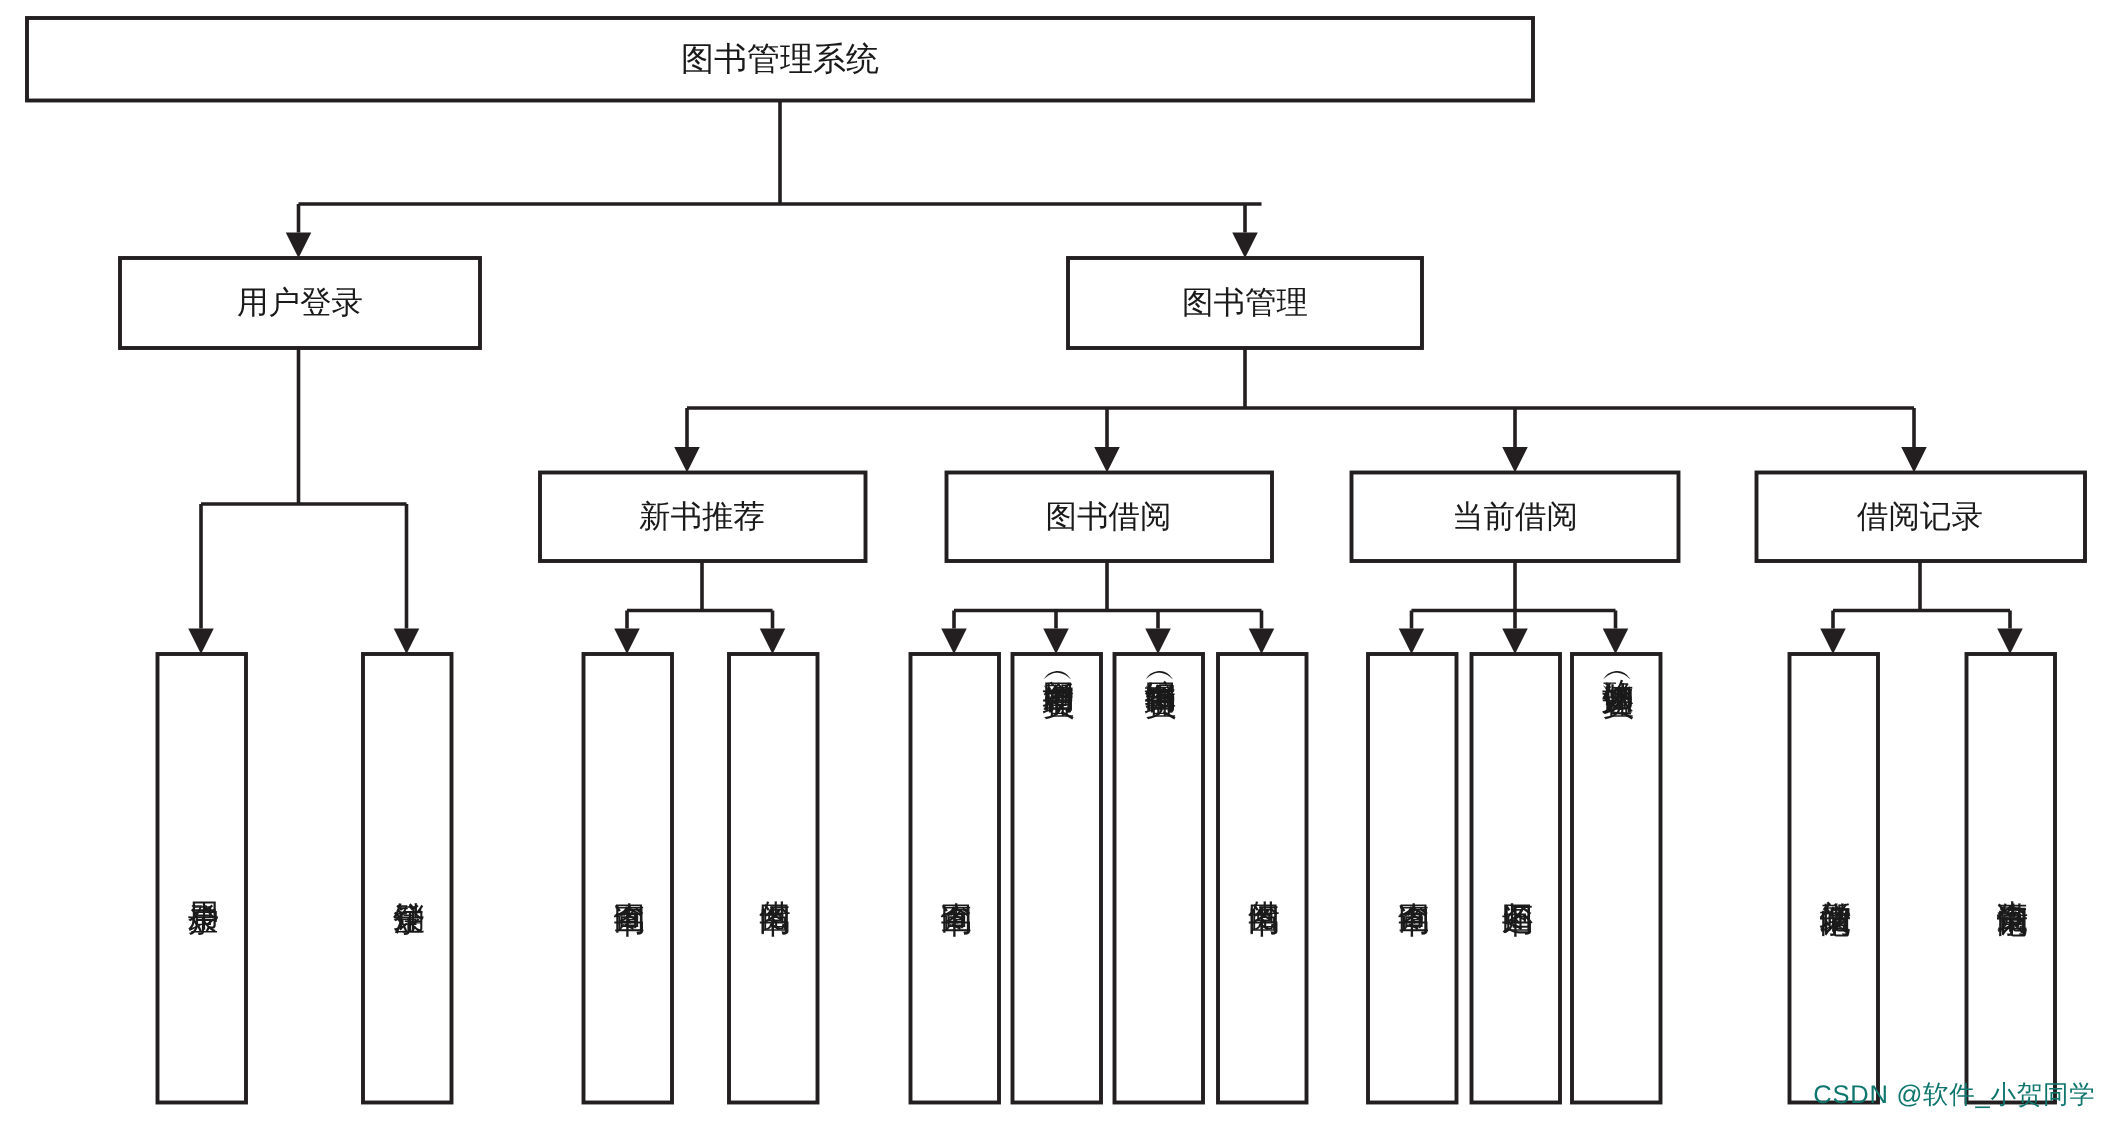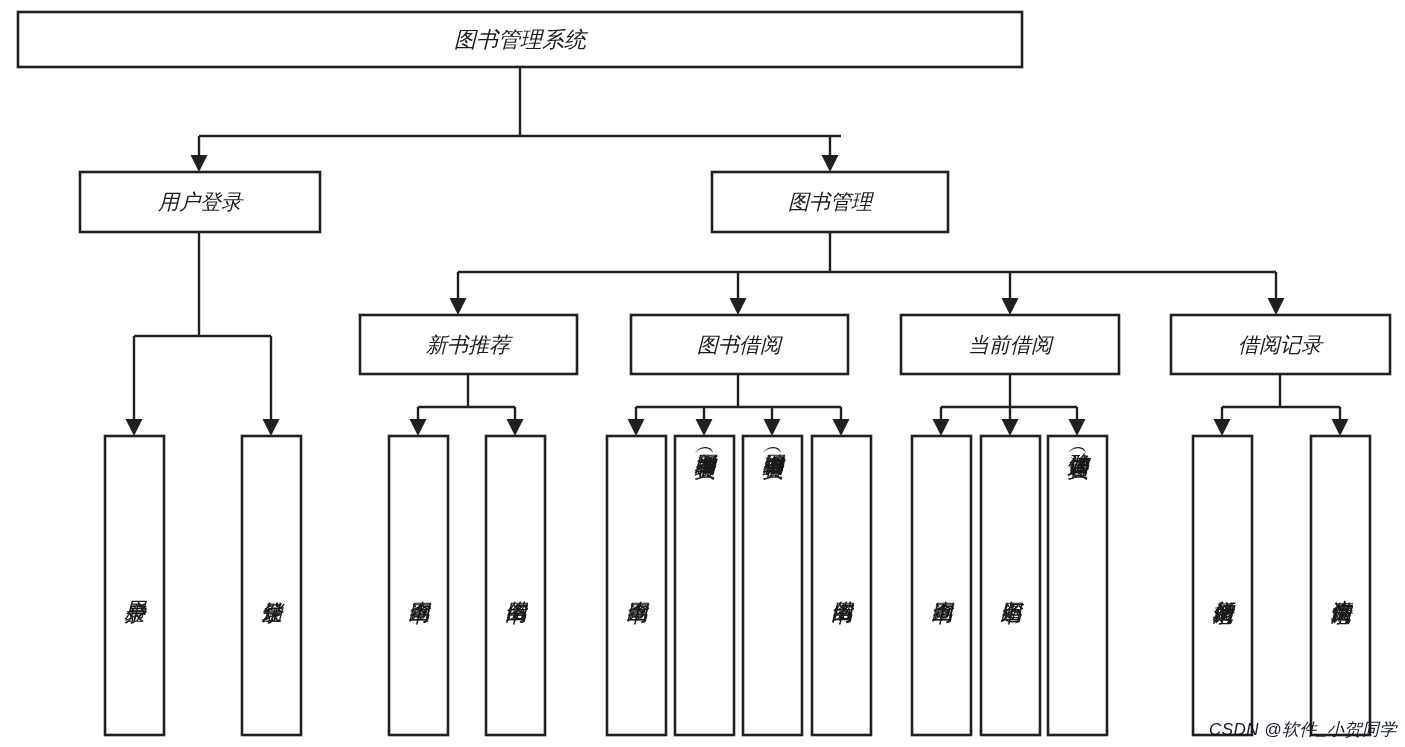--- a/index.html
+++ b/index.html
@@ -10,21 +10,20 @@
   }
   body {
     font-family: "Liberation Sans", "DejaVu Sans", sans-serif;
   }
   #diagram-root {
     position: relative;
     width: 1405px;
     height: 747px;
     background: #ffffff;
     overflow: hidden;
-    font-style: italic;
   }
   svg.diagram-canvas {
     position: absolute;
     top: 0;
     left: 0;
     width: 1405px;
     height: 747px;
     display: block;
   }
   .node-rect {
@@ -70,21 +69,21 @@
     letter-spacing: 1px;
     text-align: center;
     white-space: nowrap;
   }
   .watermark {
     position: absolute;
     right: 8px;
     bottom: 6px;
     font-family: "Liberation Sans", "DejaVu Sans", sans-serif;
     font-size: 17px;
-    color: #0f172a;
+    color: #0f766e;
     letter-spacing: 0.5px;
     white-space: nowrap;
     user-select: none;
   }
 </style>
 </head>
 <body>
 
 <div id="diagram-root">
 

